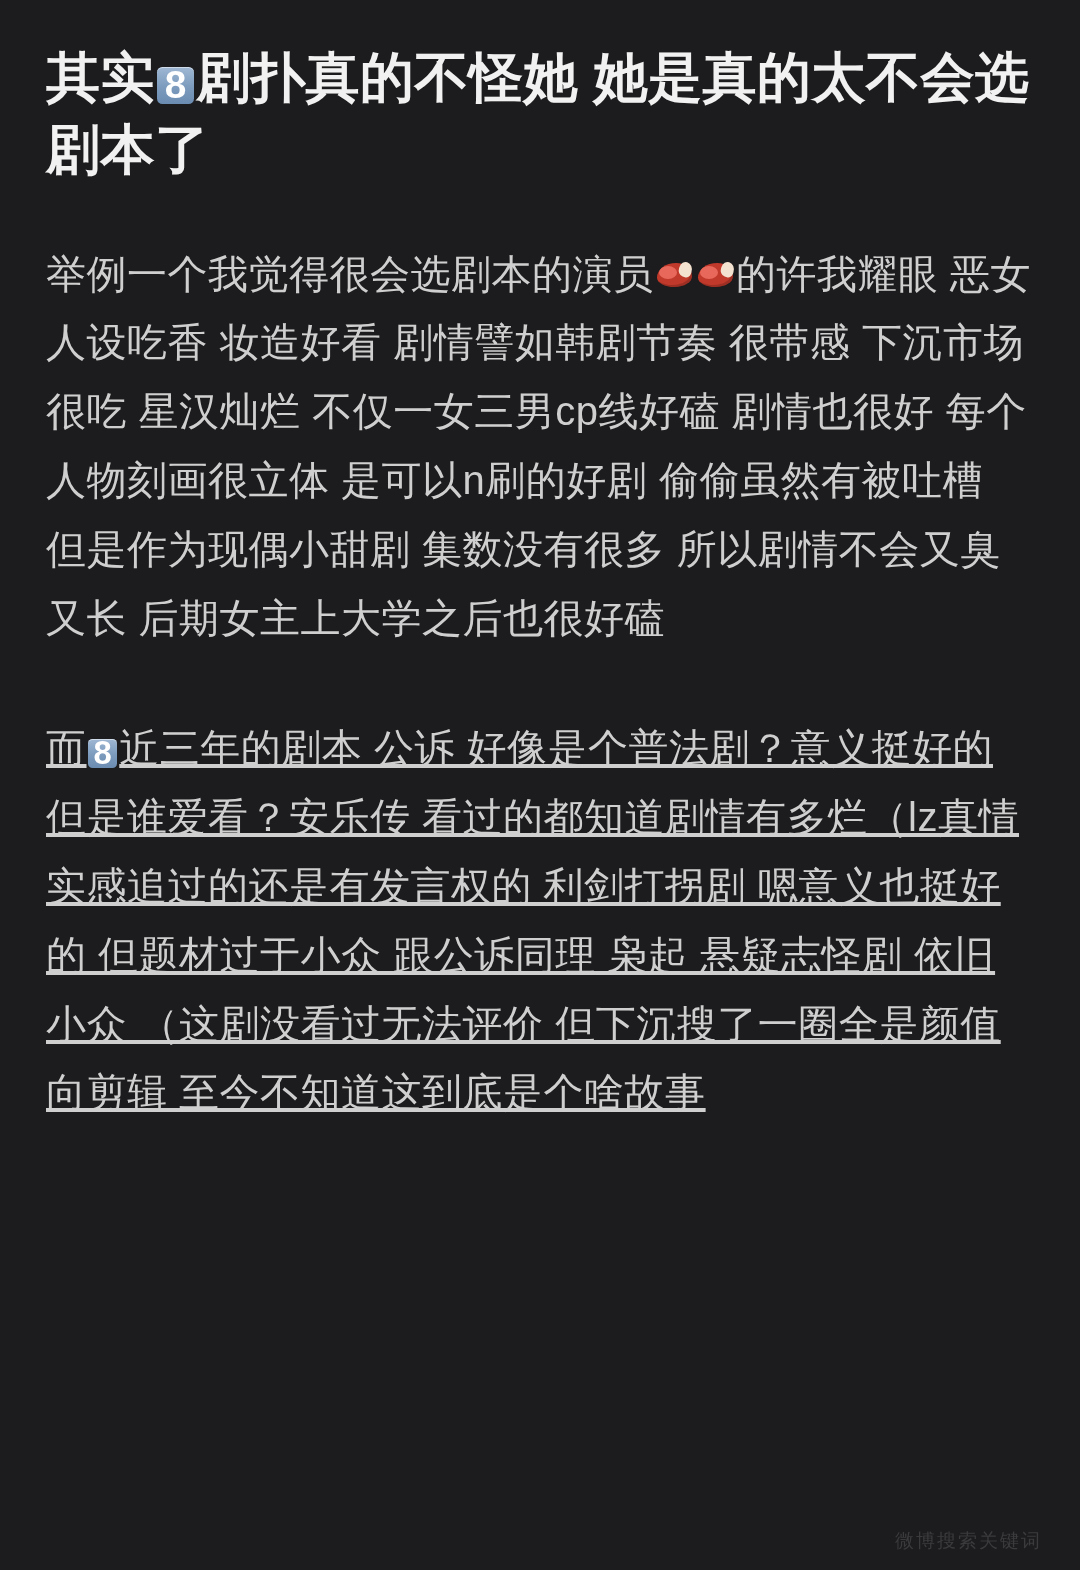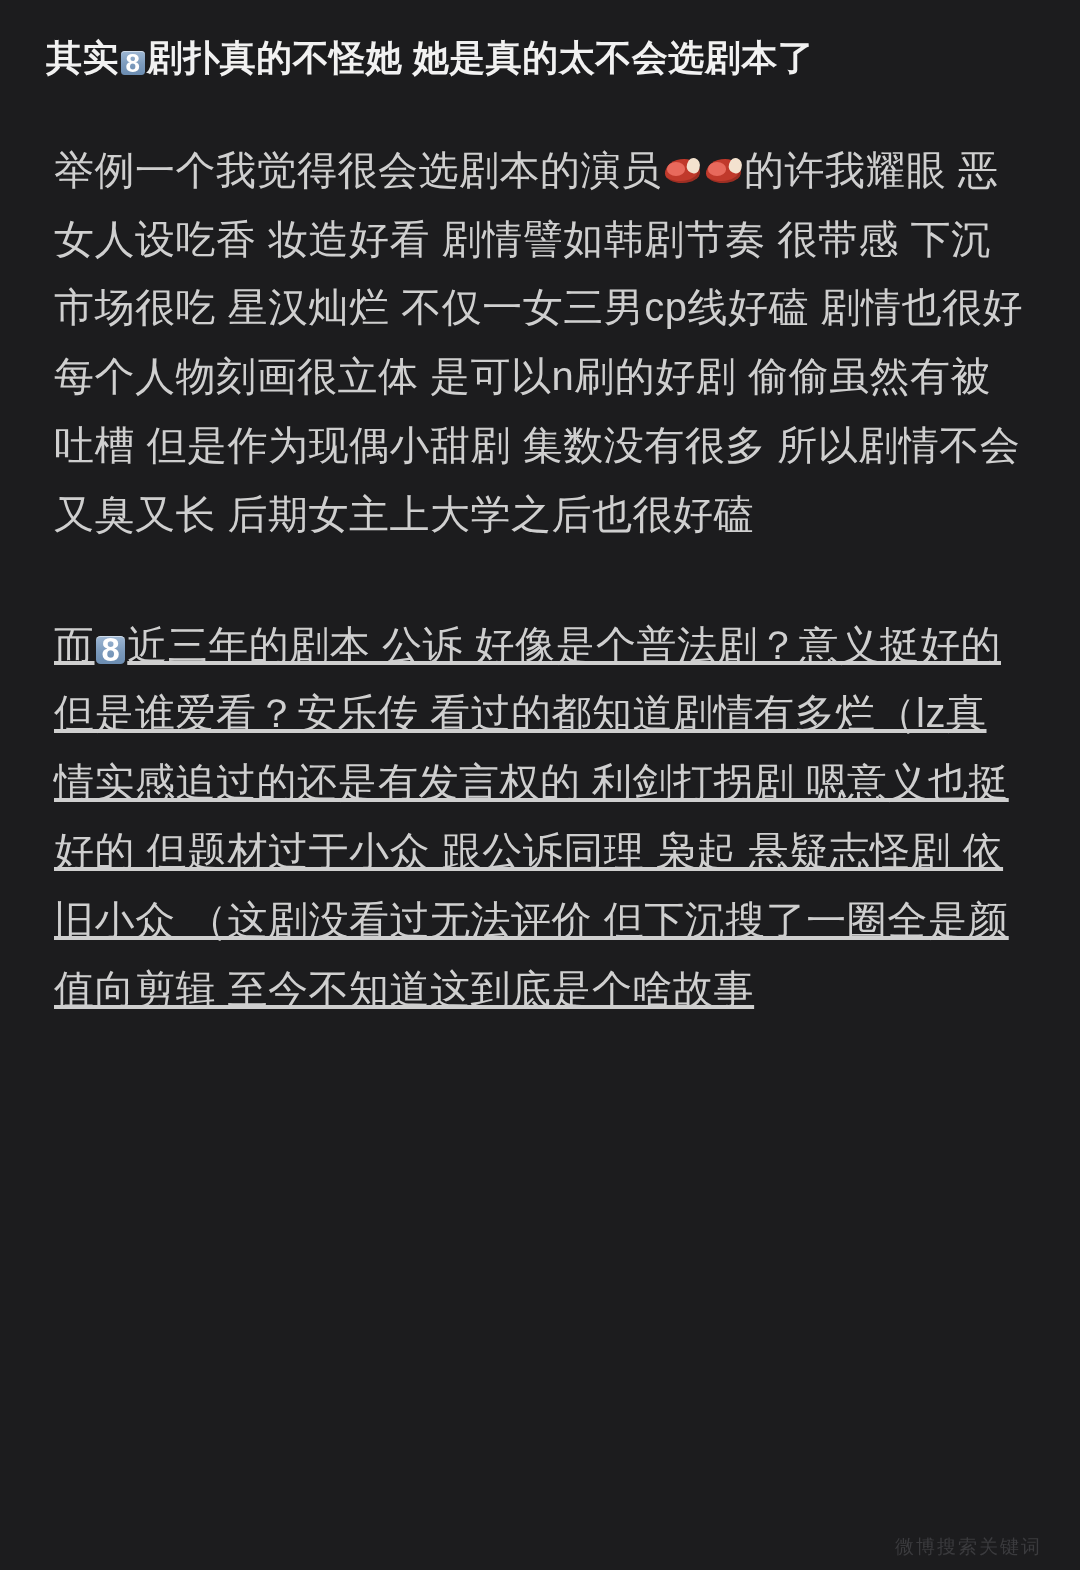--- a/index.html
+++ b/index.html
@@ -17,26 +17,26 @@
   }
   .page {
     width: 1080px;
     min-height: 1570px;
     background: #1c1c1e;
     box-sizing: border-box;
     padding: 26px 46px 0 46px;
     position: relative;
   }
   .post-title {
-    font-size: 36px;
+    font-size: 54px;
     line-height: 1.33;
     font-weight: bold;
     color: #f1f1f1;
     letter-spacing: 0.5px;
-    margin: 8px 0 0 0;
+    margin: 16px 0 0 0;
     word-break: break-word;
   }
   .emoji-8 {
     display: inline-block;
     width: 0.88em;
     height: 0.88em;
     line-height: 0.88em;
     text-align: center;
     border-radius: 0.14em;
     background: linear-gradient(180deg,#9fb8d4 0%, #7c9bbd 55%, #6b8cb1 100%);
@@ -55,21 +55,21 @@
   }
   .body-block {
     margin-top: 54px;
   }
   .para {
     font-size: 40px;
     line-height: 1.72;
     color: #cfcfcf;
     letter-spacing: 0.5px;
     word-break: break-word;
-    margin: 8px;
+    margin: 0;
   }
   .para + .para {
     margin-top: 62px;
     text-decoration: underline;
   }
   .meat {
     display: inline-block;
     width: 0.95em;
     height: 0.72em;
     vertical-align: -0.04em;
@@ -101,21 +101,21 @@
     top: 4%;
     width: 34%;
     height: 52%;
     background: #f3e2cf;
     border-radius: 50% 60% 40% 50%;
     transform: rotate(18deg);
   }
   .watermark {
     position: absolute;
     right: 38px;
-    bottom: 10px;
+    bottom: 16px;
     font-size: 19px;
     color: #3b3b3e;
     letter-spacing: 2px;
     user-select: none;
   }
 </style>
 </head>
 <body>
 
 <div class="page">

